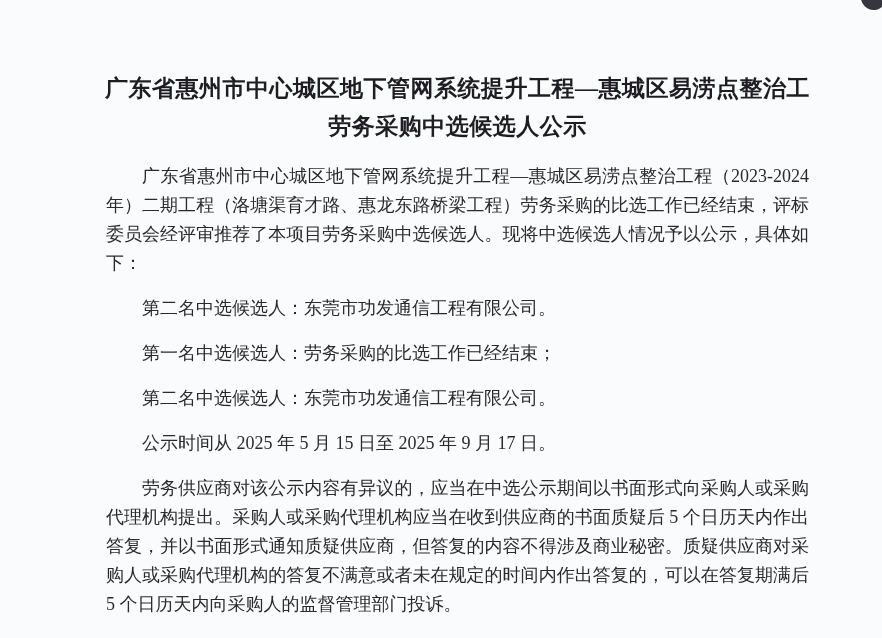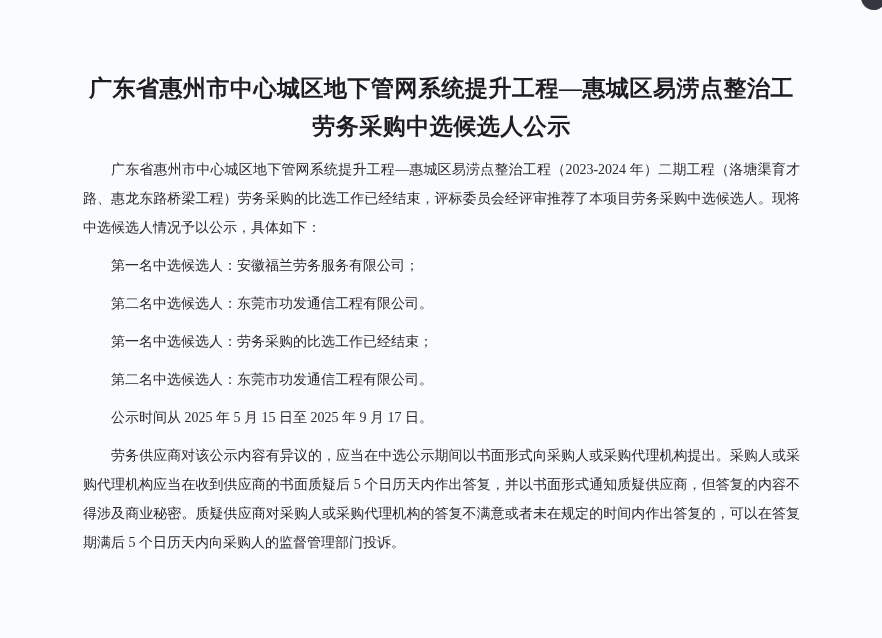--- a/index.html
+++ b/index.html
@@ -18,58 +18,57 @@
     position: absolute;
     top: -15px;
     left: 861px;
     width: 25px;
     height: 25px;
     border-radius: 50%;
     background: #35363e;
   }
   .content {
     position: absolute;
-    left: 74px;
+    left: 90px;
     top: 70px;
     width: 735px;
   }
   .title {
     margin: 0 0 6px 0;
     font-size: 23px;
     font-weight: 700;
     line-height: 38px;
     text-align: center;
     color: #1e1e22;
     letter-spacing: 0.5px;
   }
   .title .tline {
     display: block;
   }
   .para {
-    margin: 9px;
-    font-size: 14px;
+    margin: 16px;
+    font-size: 18px;
     line-height: 29px;
     text-align: justify;
     color: #2a2a2e;
   }
   .indent {
     text-indent: 2em;
   }
 </style>
 </head>
 <body>
 
 <div class="corner-btn"></div>
 
 <div class="content">
   <h1 class="title">
     <span class="tline">广东省惠州市中心城区地下管网系统提升工程—惠城区易涝点整治工</span>
     <span class="tline">劳务采购中选候选人公示</span>
   </h1>
 
   <p class="para indent">广东省惠州市中心城区地下管网系统提升工程—惠城区易涝点整治工程（2023-2024 年）二期工程（洛塘渠育才路、惠龙东路桥梁工程）劳务采购的比选工作已经结束，评标委员会经评审推荐了本项目劳务采购中选候选人。现将中选候选人情况予以公示，具体如下：</p>
-  <p class="para indent">第一名中选候选人：安徽福兰劳务服务有限公司；</p>
   <p class="para indent">第二名中选候选人：东莞市功发通信工程有限公司。</p>
   <p class="para indent">第一名中选候选人：劳务采购的比选工作已经结束；</p>
   <p class="para indent">第二名中选候选人：东莞市功发通信工程有限公司。</p>
   <p class="para indent">公示时间从 2025 年 5 月 15 日至 2025 年 9 月 17 日。</p>
   <p class="para indent">劳务供应商对该公示内容有异议的，应当在中选公示期间以书面形式向采购人或采购代理机构提出。采购人或采购代理机构应当在收到供应商的书面质疑后 5 个日历天内作出答复，并以书面形式通知质疑供应商，但答复的内容不得涉及商业秘密。质疑供应商对采购人或采购代理机构的答复不满意或者未在规定的时间内作出答复的，可以在答复期满后 5 个日历天内向采购人的监督管理部门投诉。</p>
 </div>
 
 </body></html>

